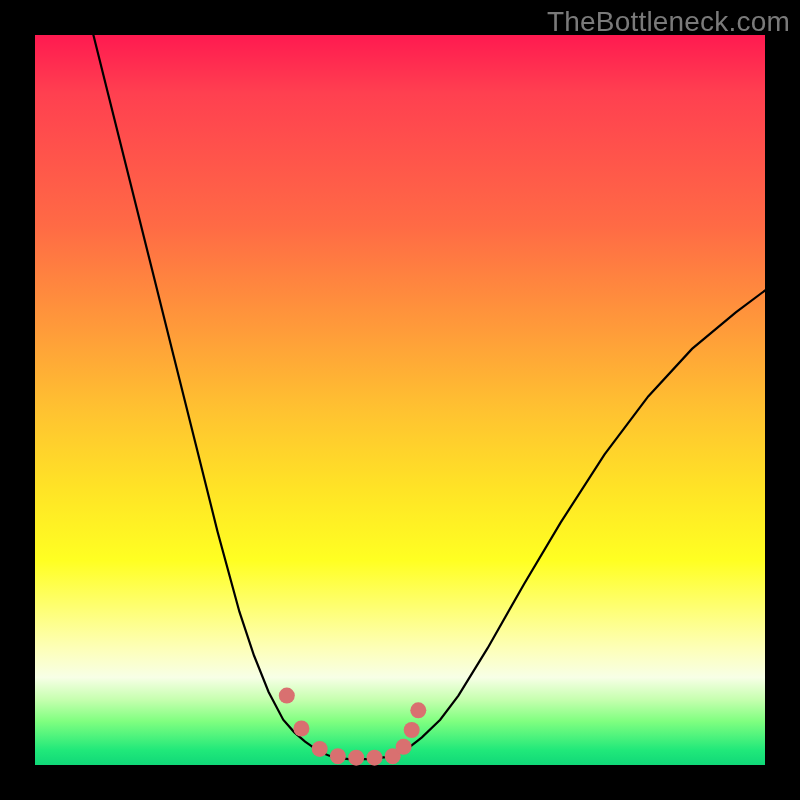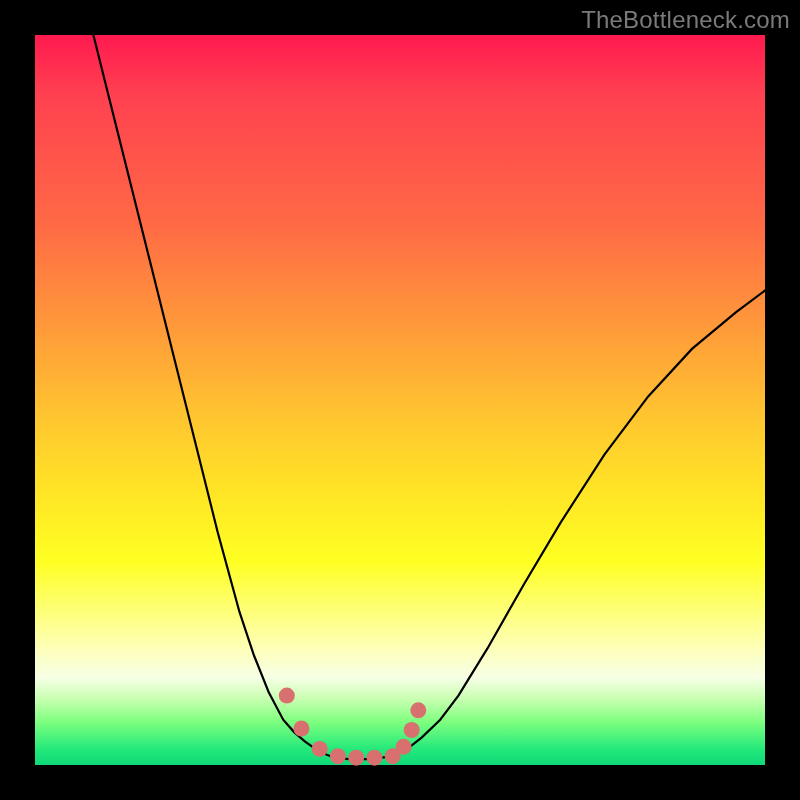--- a/index.html
+++ b/index.html
@@ -48,21 +48,21 @@
     top: 0;
     width: 730px;
     height: 730px;
     overflow: visible;
   }
   .watermark {
     position: absolute;
     top: 6px;
     right: 10px;
     color: #7a7a7a;
-    font-size: 24px;
+    font-size: 28px;
     letter-spacing: 0.2px;
     font-weight: 500;
   }
 </style>
 </head>
 <body>
 
 <div class="frame">
 
   <div class="plot-area">

